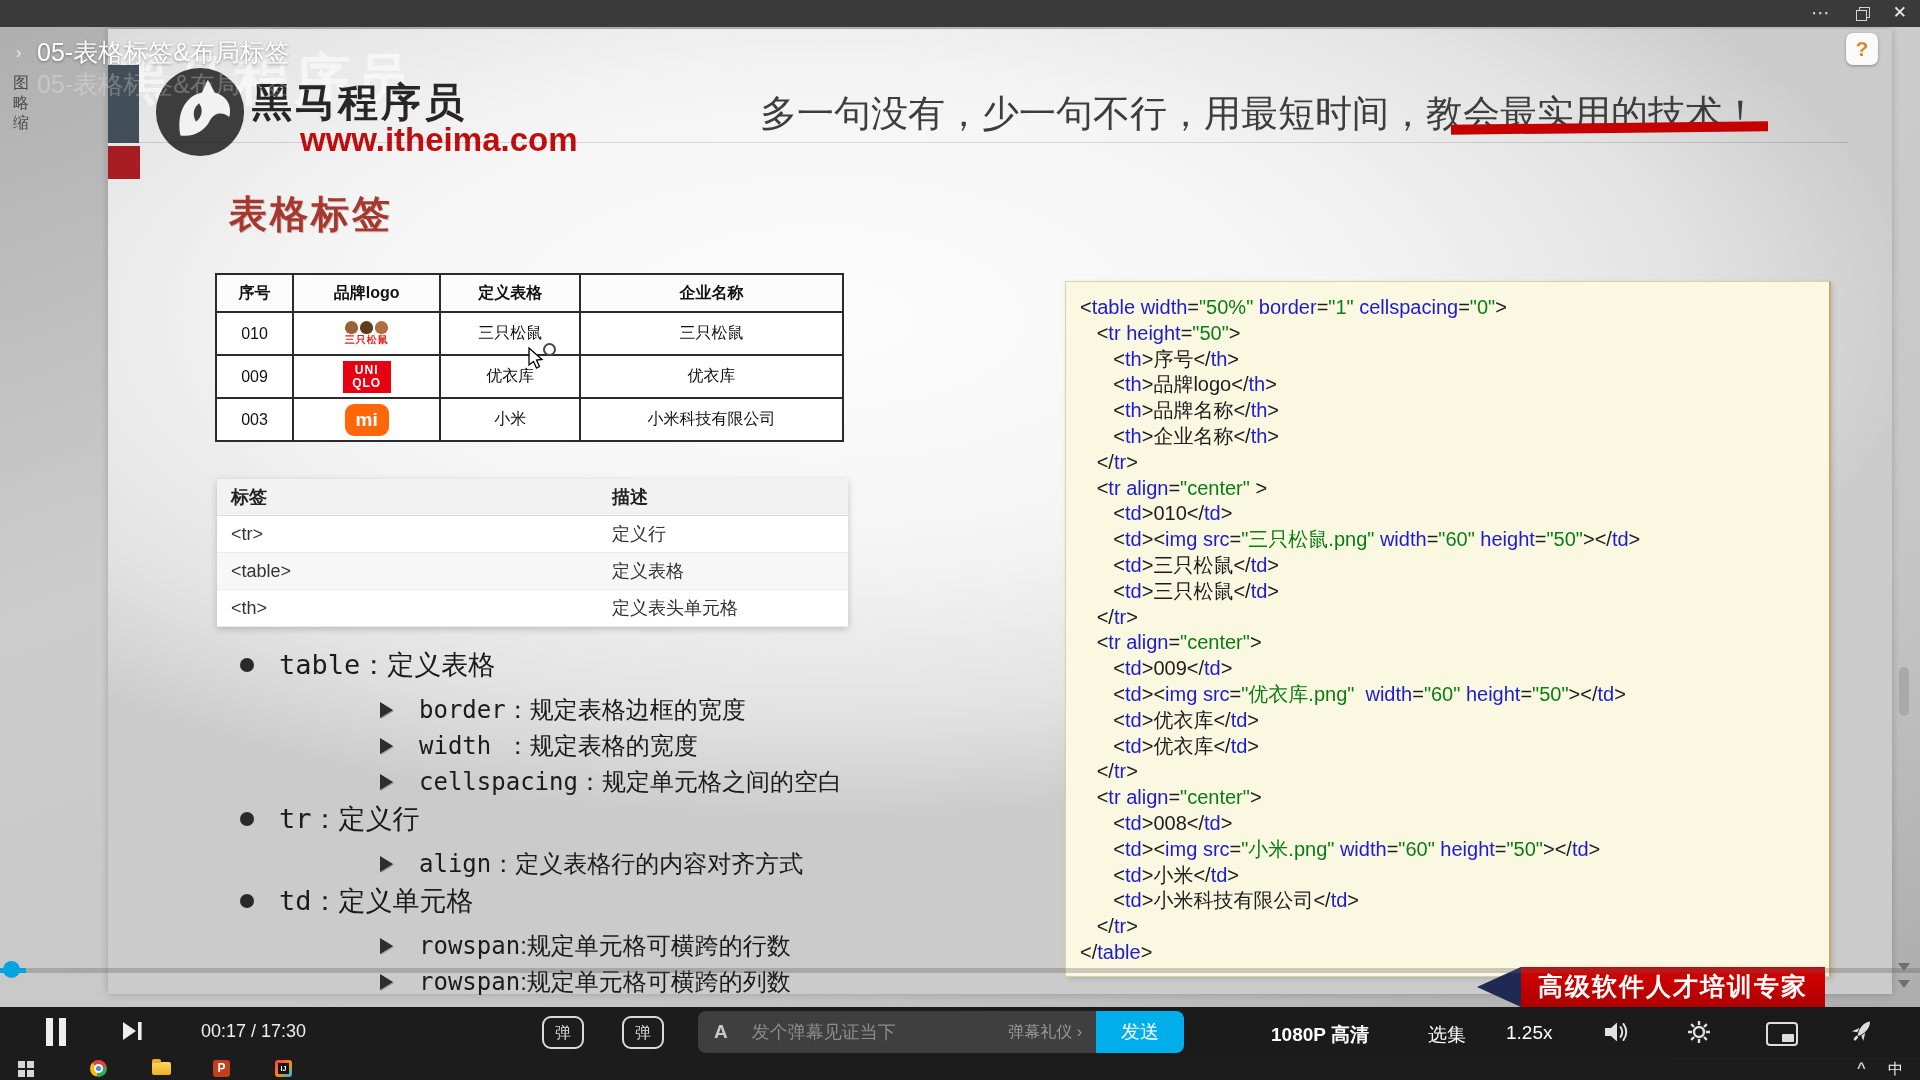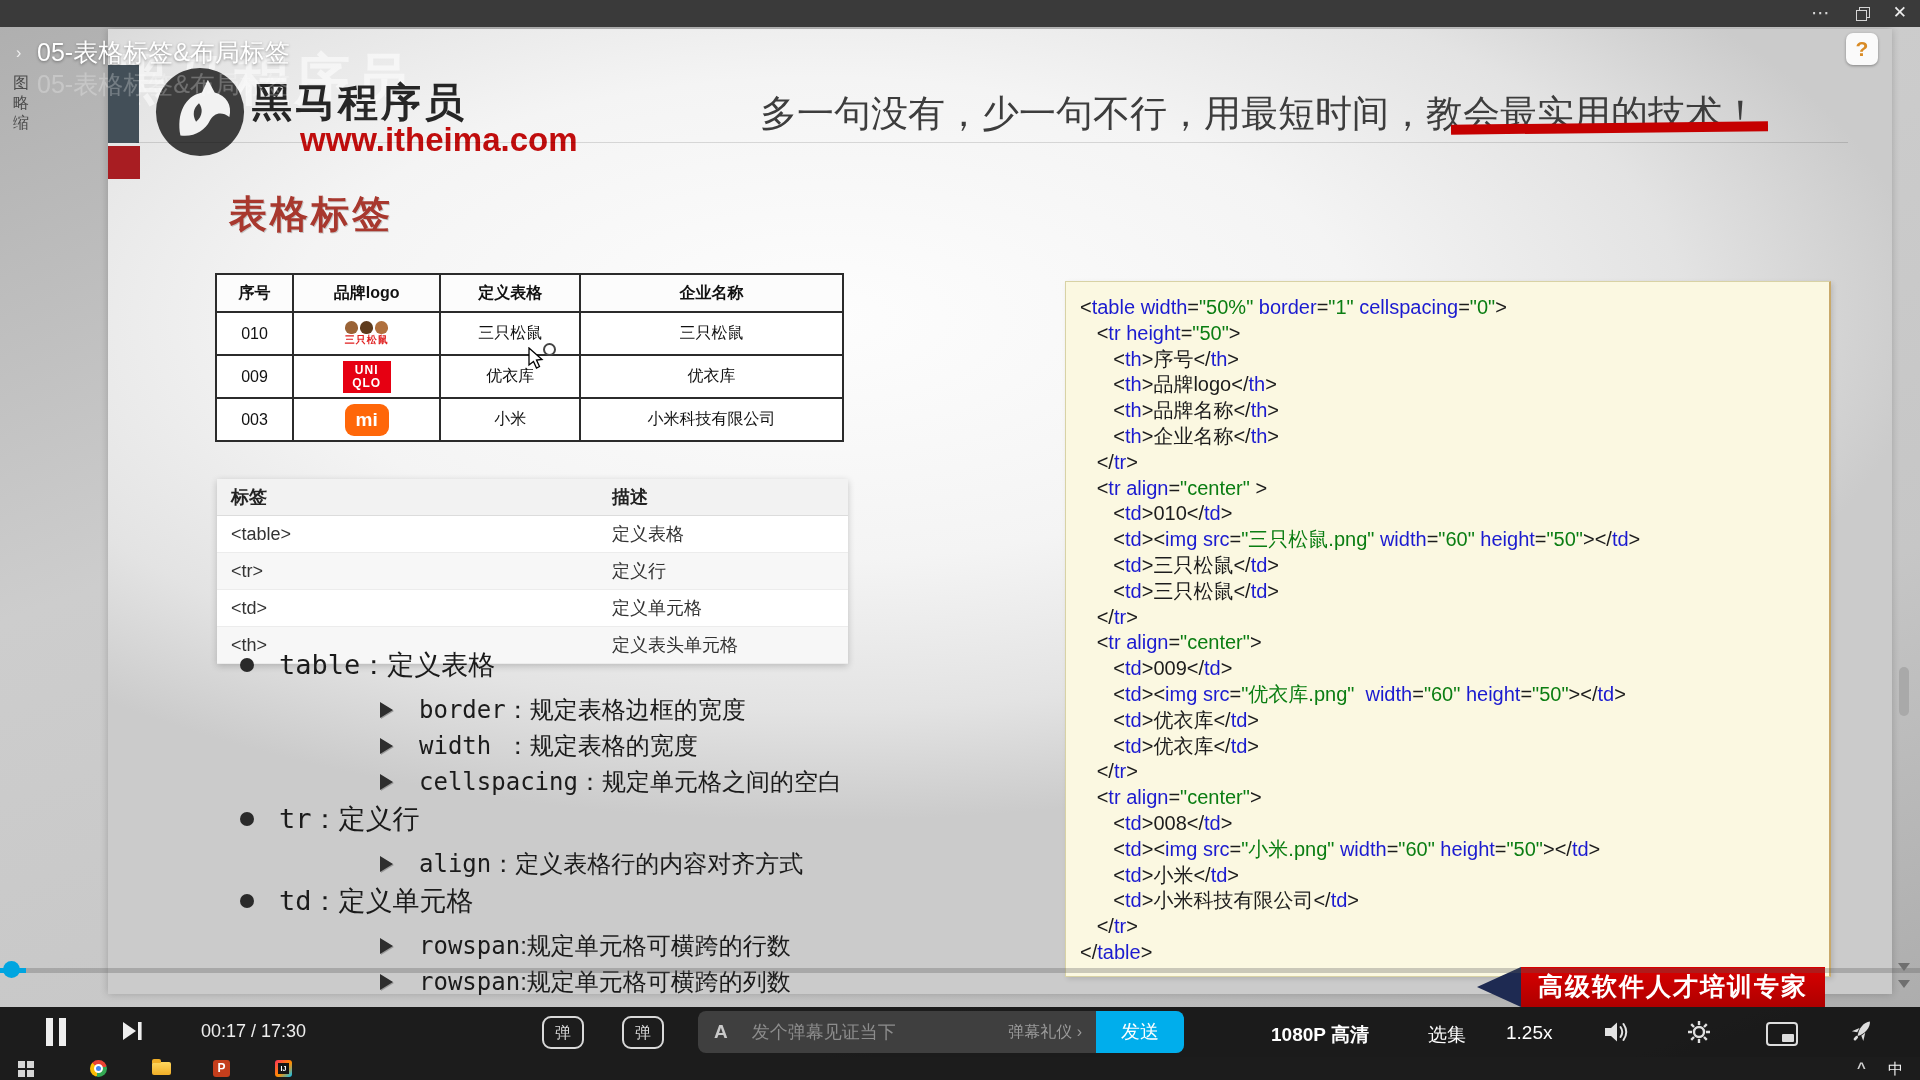--- a/index.html
+++ b/index.html
@@ -222,30 +222,26 @@
 
     <table class="tag-table">
       <thead>
           <tr id="tag-thead-row">
             <th>标签</th>
             <th>描述</th>
           </tr>
         </thead>
       <tbody id="tag-tbody">
           <tr>
+            <td>&lt;tr&gt;</td>
+            <td>定义行</td>
+          </tr>
+          <tr>
             <td>&lt;table&gt;</td>
             <td>定义表格</td>
-          </tr>
-          <tr>
-            <td>&lt;tr&gt;</td>
-            <td>定义行</td>
-          </tr>
-          <tr>
-            <td>&lt;td&gt;</td>
-            <td>定义单元格</td>
           </tr>
           <tr>
             <td>&lt;th&gt;</td>
             <td>定义表头单元格</td>
           </tr>
         </tbody>
     </table>
 
     <div id="bullets">
         <div class="b-main">

